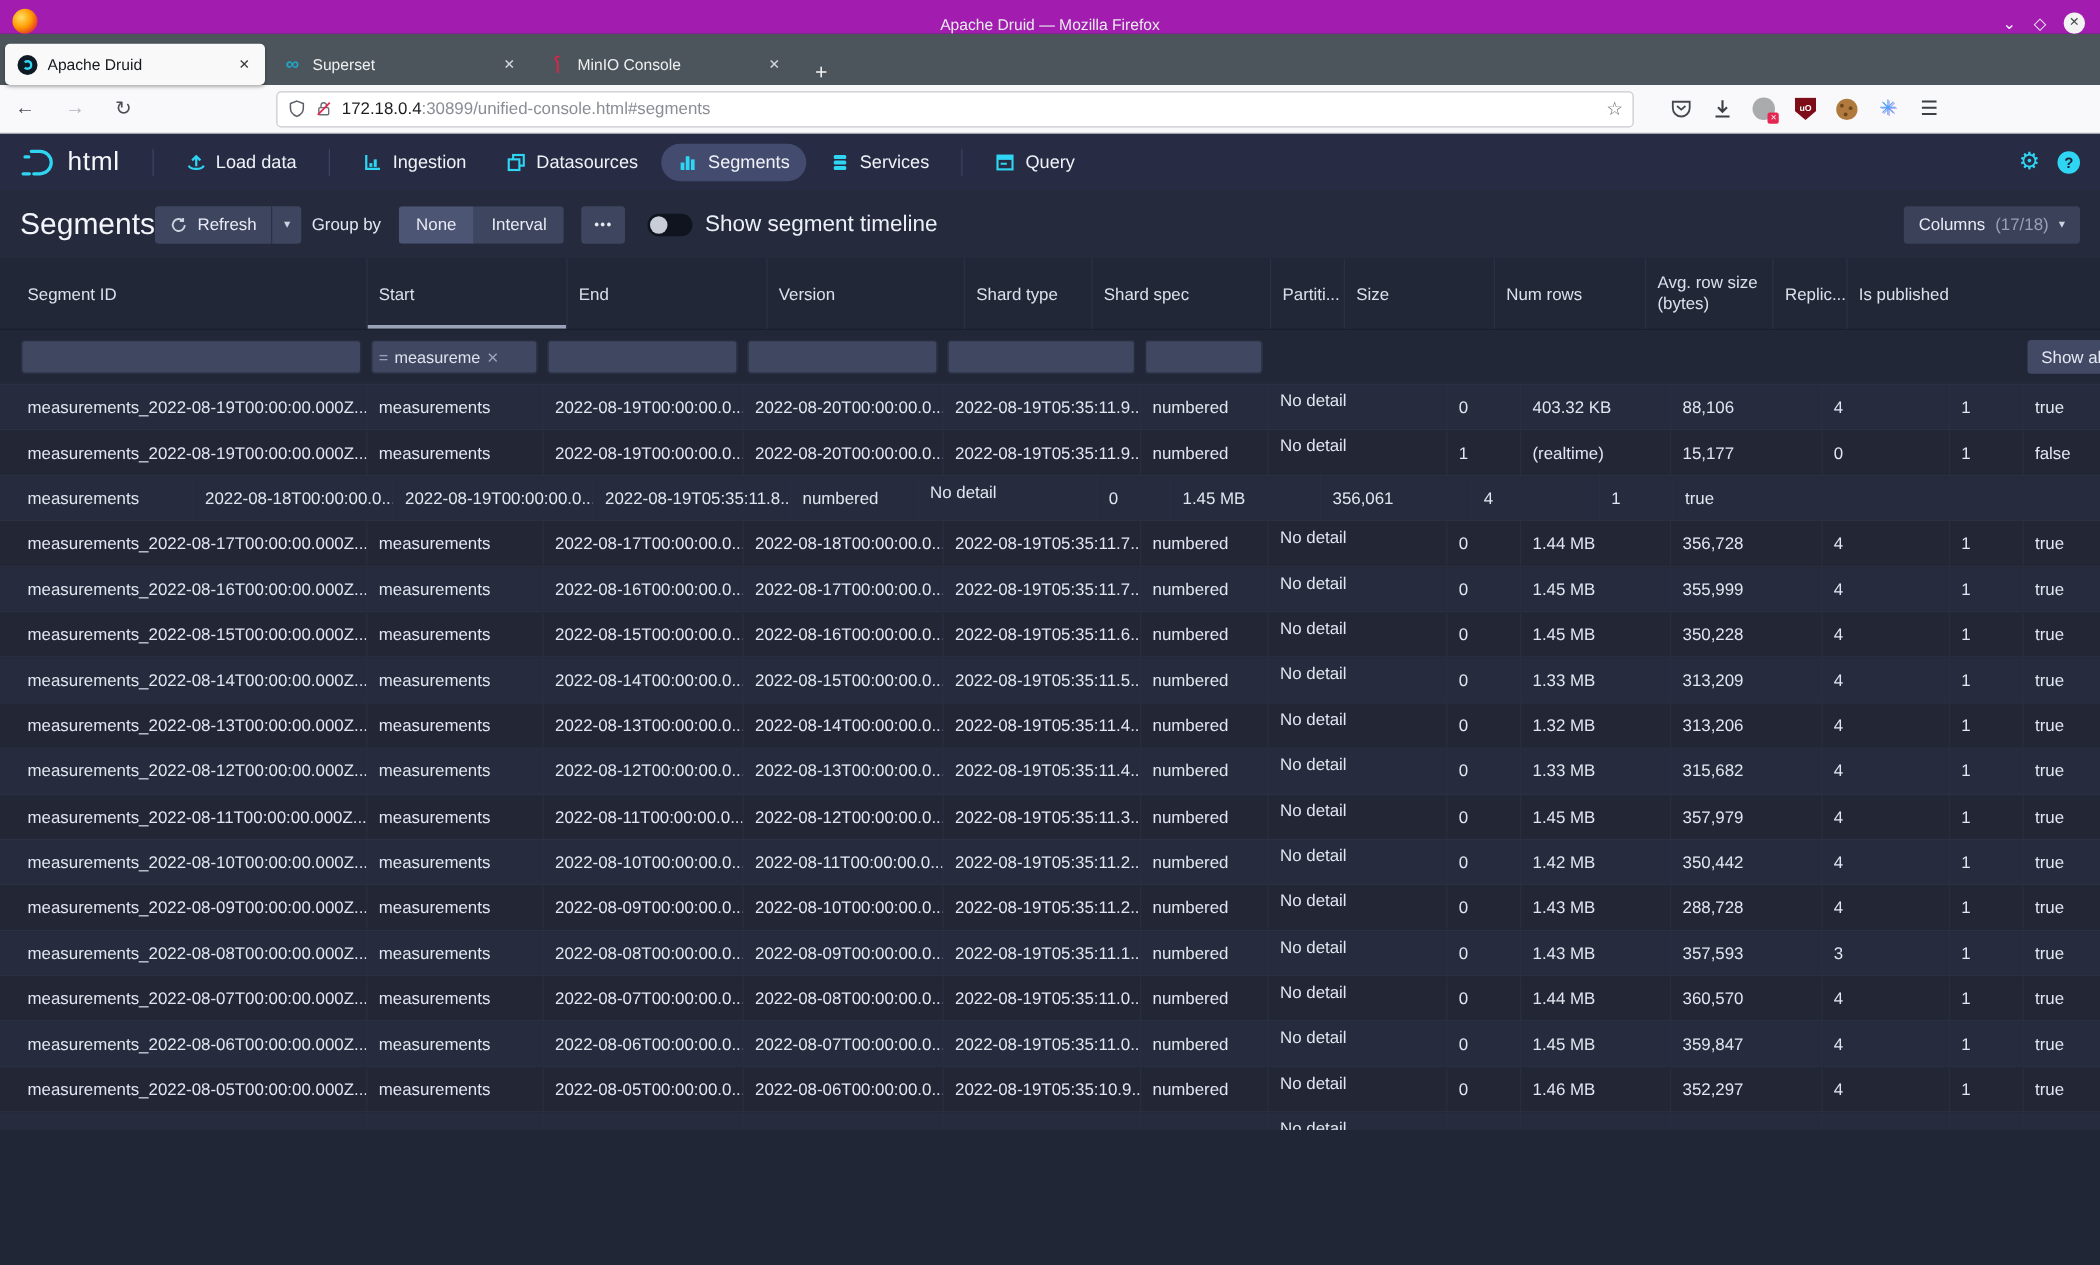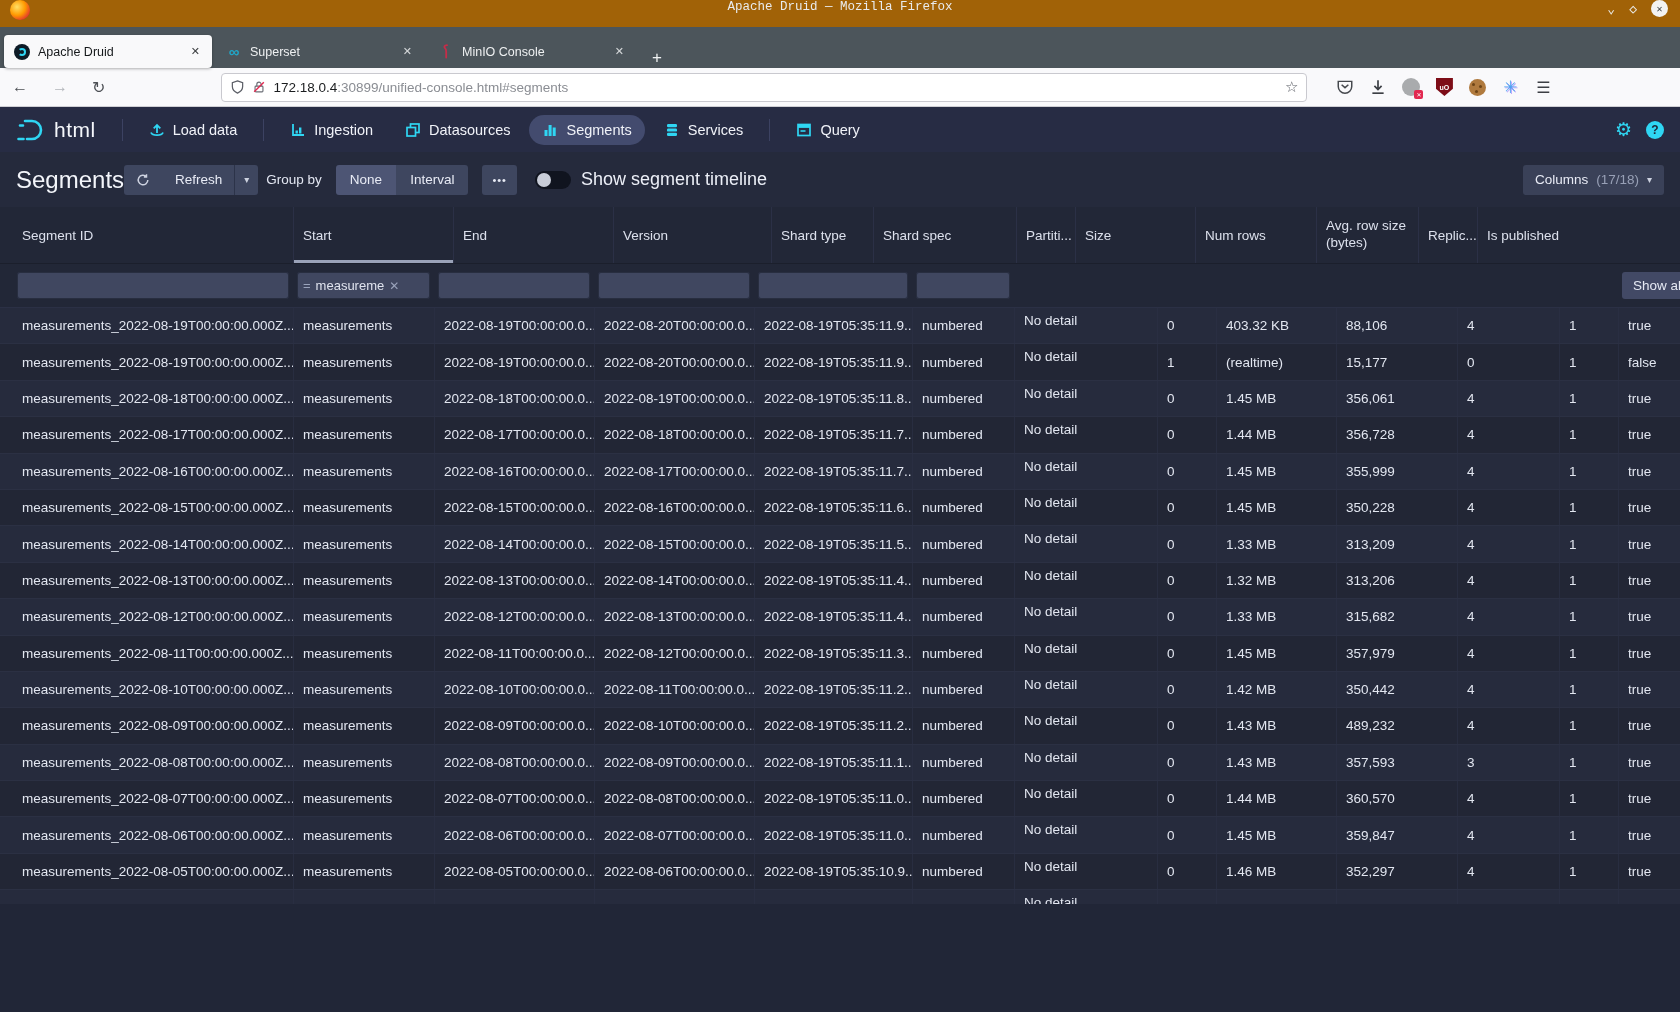--- a/index.html
+++ b/index.html
@@ -1,20 +1,20 @@
 <!DOCTYPE html>
 <html><head>
 <meta charset="utf-8">
 <style>
   * { margin:0; padding:0; box-sizing:border-box; }
   html,body { width:1680px; height:1012px; overflow:hidden; background:#212637;
     font-family:"Liberation Sans","DejaVu Sans",sans-serif; }
 
   
-  .titlebar { height:27px; background:#a16207; display:flex; align-items:flex-start; position:relative;font-family:Liberation Mono, monospace; }
+  .titlebar { height:27px; background:#a21caf; display:flex; align-items:flex-end; position:relative; }
   .fox { width:20px; height:20px; border-radius:50%; margin-left:10px;
     background:radial-gradient(circle at 35% 35%, #ffe066 0%, #ff9a00 45%, #e3342f 78%, #b5186e 100%); }
   .win-title { position:absolute; left:0; right:0; text-align:center; color:#e9ebed; font-size:12.5px; }
   .win-controls { margin-left:auto; display:flex; align-items:center; gap:14px; padding-right:12px; z-index:2; }
   .wc { color:#eceeef; font-size:13px; cursor:default; }
   .wc-close { width:17px; height:17px; background:#f3f3f3; color:#40464a; border-radius:50%;
     display:flex; align-items:center; justify-content:center; font-size:10px; }
 
   .tabbar { height:41px; background:#4c555b; display:flex; align-items:flex-end; padding-left:4px; }
   .tab { width:208px; height:33px; display:flex; align-items:center; gap:8px; padding:0 8px 0 10px;
@@ -63,21 +63,21 @@
   .gear { color:#2fd6f3; font-size:19px; }
   .help { width:18px; height:18px; border-radius:50%; background:#2fd6f3; color:#1d2335;
     font-weight:bold; font-size:12px; display:flex; align-items:center; justify-content:center; }
 
   
   .page-header { height:55px; background:#252a3c; display:flex; align-items:center; padding:0 16px; }
   .page-title { font-size:24px; color:#f3f5fa; font-weight:400; width:108px; }
   .btn { background:#3e465f; color:#e8ebf5; font-size:13.5px; border-radius:3px; height:30px;
     display:inline-flex; align-items:center; padding:0 12px; cursor:pointer; }
   .refresh-group { display:flex; }
-  .refresh-main { border-radius:3px 0 0 3px; gap:25px;justify-content:space-between; }
+  .refresh-main { border-radius:3px 0 0 3px; gap:8px;justify-content:space-between; }
   .refresh-caret { border-radius:0 3px 3px 0; border-left:1px solid #2c3349; padding:0 9px; font-size:10px; }
   .grp-label { color:#e3e7f2; font-size:13.5px; margin:0 14px 0 8px; }
   .seg-group { display:flex; border-radius:3px; overflow:hidden; }
   .seg-btn { height:30px; display:flex; align-items:center; padding:0 14px; font-size:13.5px; color:#e8ebf5; background:#3e465f; }
   .seg-btn.selected { background:#4d5574; }
   .dots-btn { margin-left:14px; letter-spacing:1px; font-size:11px; padding:0 10px; }
   .toggle-wrap { display:flex; align-items:center; gap:10px; margin-left:18px; }
   .toggle { width:36px; height:18px; border-radius:9px; background:#10141f; position:relative; }
   .toggle .knob { position:absolute; left:2px; top:2px; width:14px; height:14px; border-radius:50%; background:#c9cdd8; }
   .toggle-label { color:#eceff7; font-size:18px; }
@@ -365,21 +365,20 @@
         <div class="td" style="width: 102px;">numbered</div>
         <div class="td top" style="width: 143px;">No detail</div>
         <div class="td" style="width: 59px;">1</div>
         <div class="td" style="width: 120px;">(realtime)</div>
         <div class="td" style="width: 121px;">15,177</div>
         <div class="td" style="width: 102px;">0</div>
         <div class="td" style="width: 59px;">1</div>
         <div class="td" style="width: 150px;">false</div>
       </div>
       <div class="tbl-row">
-        <div class="td" style="width: 280px;">measurements_2022-08-18T00:00:00.000Z...</div>
         <div class="td" style="width: 141px;">measurements</div>
         <div class="td" style="width: 160px;">2022-08-18T00:00:00.0...</div>
         <div class="td" style="width: 160px;">2022-08-19T00:00:00.0...</div>
         <div class="td" style="width: 158px;">2022-08-19T05:35:11.8...</div>
         <div class="td" style="width: 102px;">numbered</div>
         <div class="td top" style="width: 143px;">No detail</div>
         <div class="td" style="width: 59px;">0</div>
         <div class="td" style="width: 120px;">1.45 MB</div>
         <div class="td" style="width: 121px;">356,061</div>
         <div class="td" style="width: 102px;">4</div>
@@ -509,21 +508,21 @@
       <div class="tbl-row">
         <div class="td" style="width: 280px;">measurements_2022-08-09T00:00:00.000Z...</div>
         <div class="td" style="width: 141px;">measurements</div>
         <div class="td" style="width: 160px;">2022-08-09T00:00:00.0...</div>
         <div class="td" style="width: 160px;">2022-08-10T00:00:00.0...</div>
         <div class="td" style="width: 158px;">2022-08-19T05:35:11.2...</div>
         <div class="td" style="width: 102px;">numbered</div>
         <div class="td top" style="width: 143px;">No detail</div>
         <div class="td" style="width: 59px;">0</div>
         <div class="td" style="width: 120px;">1.43 MB</div>
-        <div class="td" style="width: 121px;">489,232</div>
+        <div class="td" style="width: 121px;">288,728</div>
         <div class="td" style="width: 102px;">4</div>
         <div class="td" style="width: 59px;">1</div>
         <div class="td" style="width: 150px;">true</div>
       </div>
       <div class="tbl-row">
         <div class="td" style="width: 280px;">measurements_2022-08-08T00:00:00.000Z...</div>
         <div class="td" style="width: 141px;">measurements</div>
         <div class="td" style="width: 160px;">2022-08-08T00:00:00.0...</div>
         <div class="td" style="width: 160px;">2022-08-09T00:00:00.0...</div>
         <div class="td" style="width: 158px;">2022-08-19T05:35:11.1...</div>

